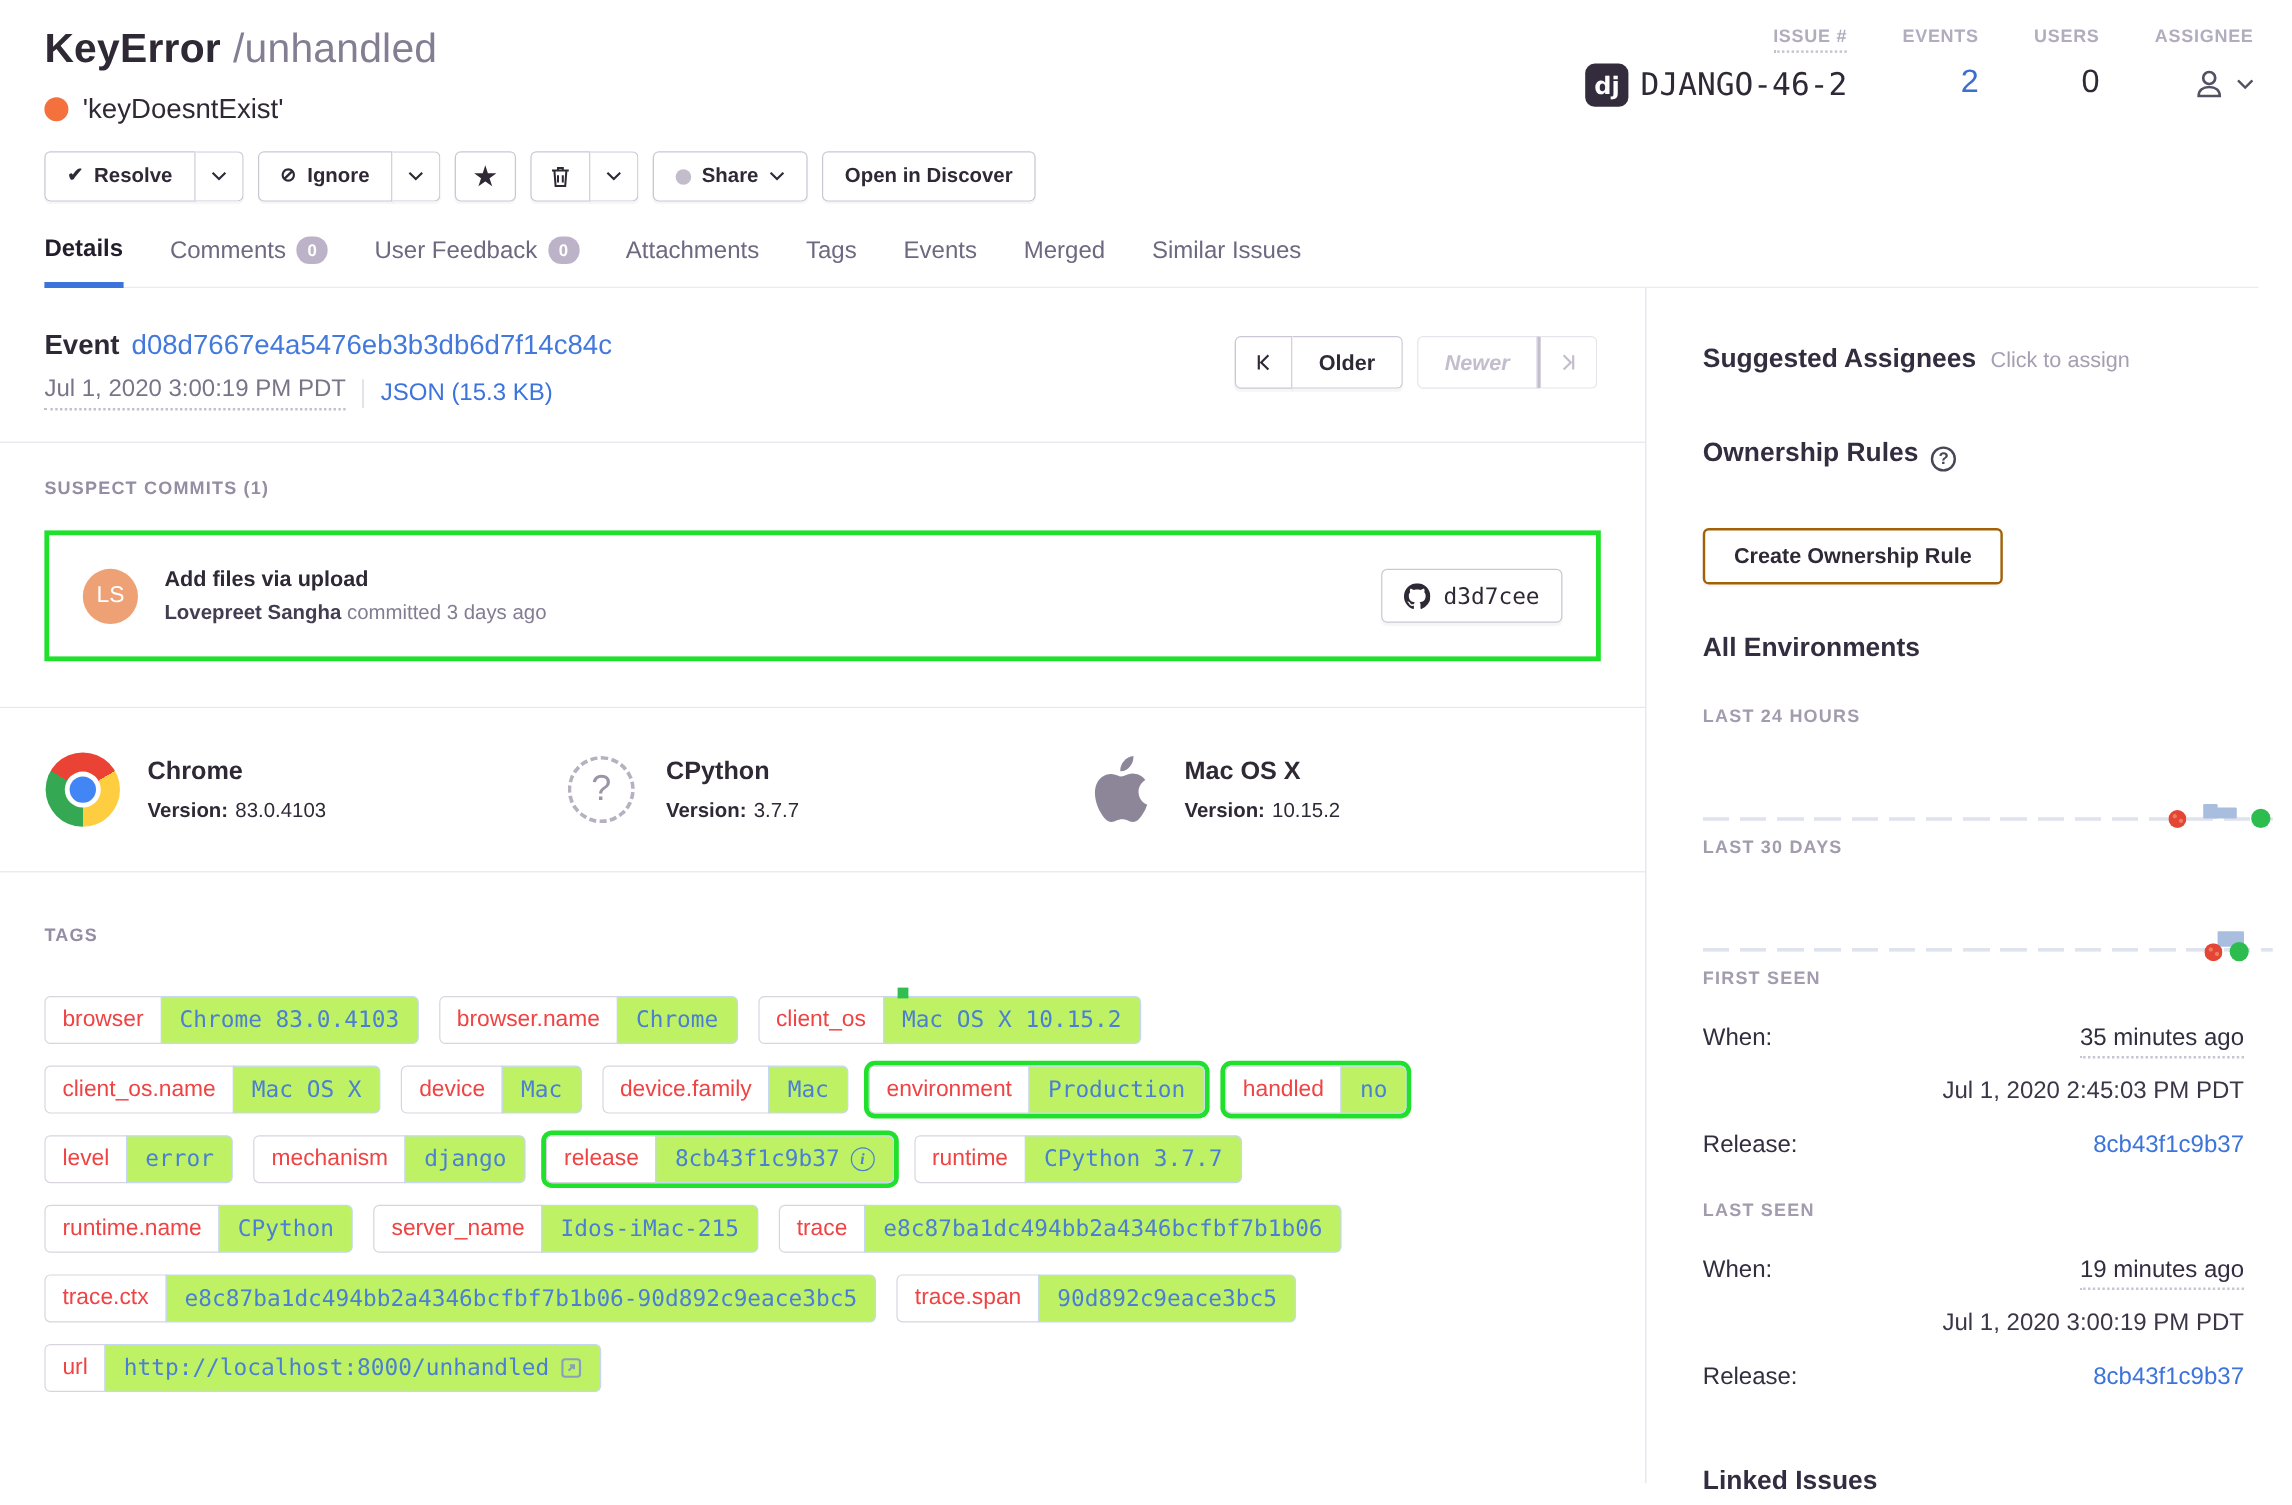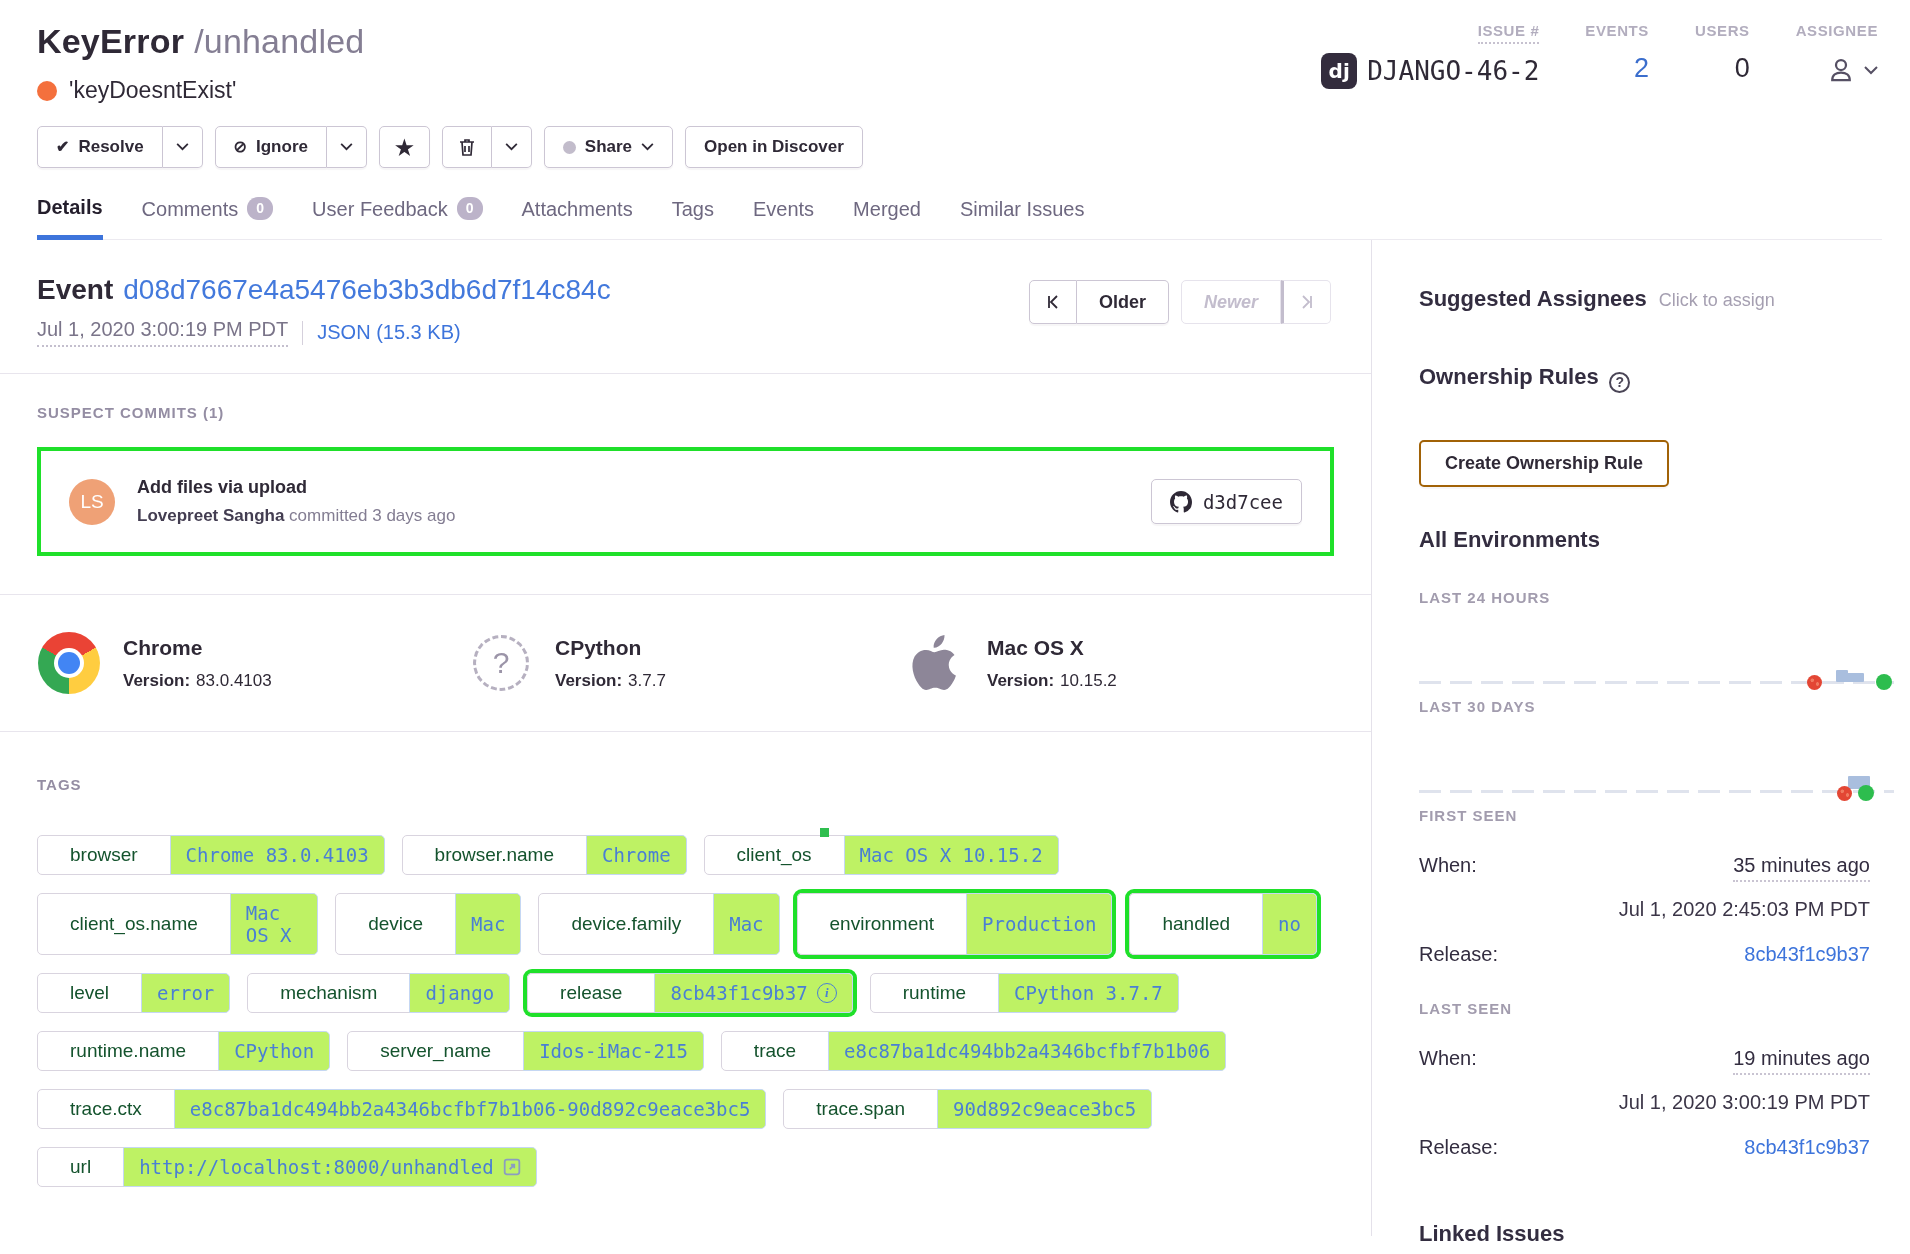--- a/index.html
+++ b/index.html
@@ -48,21 +48,21 @@
     border-radius:11px; padding:2px 9px; line-height:1.3; position:relative; top:-1px; }
 
   
   .page-body { display:flex; height:996px; }
   .main { width:1372px; border-right:1px solid #e4e1ea; }
   .sidebar { flex:1; padding:46px 40px 0 47px; }
 
   
   .event-row { display:flex; justify-content:space-between; align-items:flex-start;
     padding:34px 40px 26px 37px; border-bottom:1px solid #e8e5ed; }
-  .event-title { font-size:28px; font-weight:bold; }
+  .event-title { font-size:23px; font-weight:bold; }
   .event-title a { color:#4379dc; font-weight:normal; text-decoration:none; margin-left:10px; }
   .event-meta { margin-top:12px; font-size:20px; color:#7a7489; display:flex; align-items:center; }
   .event-date { border-bottom:2px dotted #c4bfce; padding-bottom:4px; }
   .meta-sep { width:1px; height:24px; background:#d5d0dc; margin:0 14px; }
   .json-link { color:#3d74db; text-decoration:none; }
   .pager { display:flex; margin-top:6px; }
   .pager .btn { font-size:18px; height:44px; }
   .pager .pbtn { padding:0 22px; }
   .pager .disabled { color:#c3bdcd; border-color:#e6e3ec; box-shadow:none; font-weight:bold; }
   .pager .grp2 .btn { border-style:solid;font-style:italic; }
@@ -98,21 +98,21 @@
   .ctx-name { font-size:21px; font-weight:bold; }
   .ctx-version { font-size:17px; margin-top:11px; color:#2f2936; }
   .ctx-version b { margin-right:6px; }
 
   
   .tags-section { padding:44px 37px 0 37px; }
   .tag-rows { margin-top:42px; }
   .tag-row { display:flex; margin-bottom:18px; }
   .pill { display:inline-flex; margin-right:17px; position:relative; border-radius:5px; }
   .pill .k { border:1px solid #d9d4df; background:#fff; border-radius:5px 0 0 5px;
-    font-size:19px; color:#14532d; padding:8px 32px; display:flex; align-items:center; }
+    font-size:19px; color:#ef4444; padding:8px 14px; display:flex; align-items:center; }
   .pill .v { border:1px solid #c5d7f3; background:#bef264; border-radius:0 5px 5px 0; margin-left:-1px;
     font-family:"DejaVu Sans Mono", monospace; font-size:19px; color:#4a7fd4;
     padding:8px 15px; display:flex; align-items:center; gap:9px; }
   .pill .v a { color:#4a7fd4; text-decoration:none; display:flex; align-items:center; gap:9px; }
   .pill.hl { box-shadow:0 0 0 4px #1fe02a; }
   .green-dot { position:absolute; top:-7px; left:116px; width:9px; height:9px; background:#2fbe4f; }
   .info-circ { width:20px; height:20px; border:1.5px solid #4a7fd4; border-radius:50%;
     font-size:13px; font-family:"Liberation Serif", serif; font-style:italic; font-weight:bold;
     display:flex; align-items:center; justify-content:center; color:#4a7fd4; }
 

